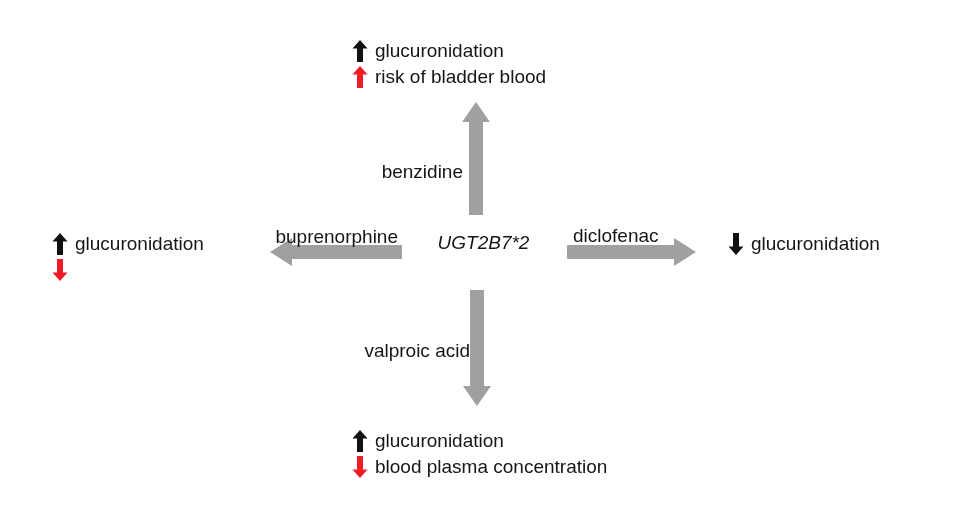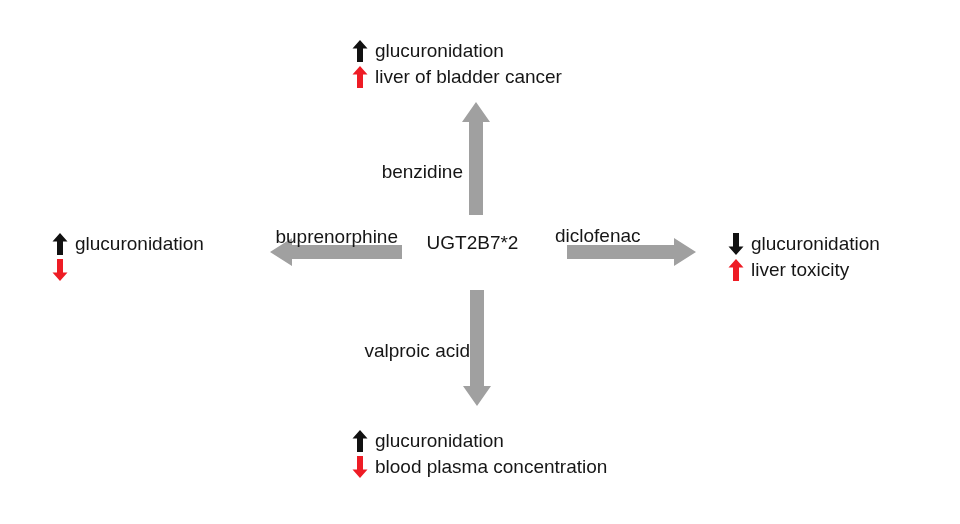--- a/index.html
+++ b/index.html
@@ -14,23 +14,23 @@
   #branch-arrows { position: absolute; left: 0; top: 0; }
   .drug-label {
     position: absolute;
     font-size: 19px;
     line-height: 26px;
     white-space: nowrap;
     margin-top: 20px;
   }
   .center-label {
     position: absolute;
-    left: 395px; top: 230px; width: 155px;
+    left: 406px; top: 230px; width: 155px;
     text-align: center;
-    font-size: 19px; line-height: 26px;
+    font-size: 19px; line-height: 26px; font-style: italic;
   }
   .effects {
     position: absolute;
     display: flex; flex-direction: column;
   }
   .effect-row {
     display: flex; align-items: center;
     height: 26px;
     text-align: right;
   }
@@ -52,35 +52,35 @@
     <polygon points="270,252 292,238 292,245 402,245 402,259 292,259 292,266" fill="#a0a0a0"></polygon>
     <polygon points="696,252 674,238 674,245 567,245 567,259 674,259 674,266" fill="#a0a0a0"></polygon>
   </svg>
 
   <div class="center-label">
     <div>UGT2B7*2</div>
   </div>
 
   <div class="drug-label" style="right:497px; top:139px;">benzidine</div>
   <div class="drug-label" style="right:562px; top:204px;">buprenorphine</div>
-  <div class="drug-label" style="left:555px; top:203px;">diclofenac</div>
+  <div class="drug-label" style="left:573px; top:203px;">diclofenac</div>
   <div class="drug-label" style="right:490px; top:318px;">valproic acid</div>
 
   <div class="effects" style="left:352px; top:38px;">
     <div class="effect-row">
       <svg width="16" height="22" viewBox="0 0 16 22">
         <polygon points="8,0 15.5,8.5 11,8.5 11,22 5,22 5,8.5 0.5,8.5" fill="#111111"></polygon>
       </svg>
       <span class="effect-text">glucuronidation</span>
     </div>
     <div class="effect-row">
       <svg width="16" height="22" viewBox="0 0 16 22">
         <polygon points="8,0 15.5,8.5 11,8.5 11,22 5,22 5,8.5 0.5,8.5" fill="#ee1c25"></polygon>
       </svg>
-      <span class="effect-text">liver of bladder cancer</span>
+      <span class="effect-text">risk of bladder blood</span>
     </div>
   </div>
 
   <div class="effects" style="left:52px; top:231px;">
     <div class="effect-row">
       <svg width="16" height="22" viewBox="0 0 16 22">
         <polygon points="8,0 15.5,8.5 11,8.5 11,22 5,22 5,8.5 0.5,8.5" fill="#111111"></polygon>
       </svg>
       <span class="effect-text">glucuronidation</span>
     </div>
@@ -91,26 +91,20 @@
     </div>
   </div>
 
   <div class="effects" style="left:728px; top:231px;">
     <div class="effect-row">
       <svg width="16" height="22" viewBox="0 0 16 22">
         <polygon points="8,22 0.5,13.5 5,13.5 5,0 11,0 11,13.5 15.5,13.5" fill="#111111"></polygon>
       </svg>
       <span class="effect-text">glucuronidation</span>
     </div>
-    <div class="effect-row">
-      <svg width="16" height="22" viewBox="0 0 16 22">
-        <polygon points="8,0 15.5,8.5 11,8.5 11,22 5,22 5,8.5 0.5,8.5" fill="#ee1c25"></polygon>
-      </svg>
-      <span class="effect-text">liver toxicity</span>
-    </div>
   </div>
 
   <div class="effects" style="left:352px; top:428px;">
     <div class="effect-row">
       <svg width="16" height="22" viewBox="0 0 16 22">
         <polygon points="8,0 15.5,8.5 11,8.5 11,22 5,22 5,8.5 0.5,8.5" fill="#111111"></polygon>
       </svg>
       <span class="effect-text">glucuronidation</span>
     </div>
     <div class="effect-row">

